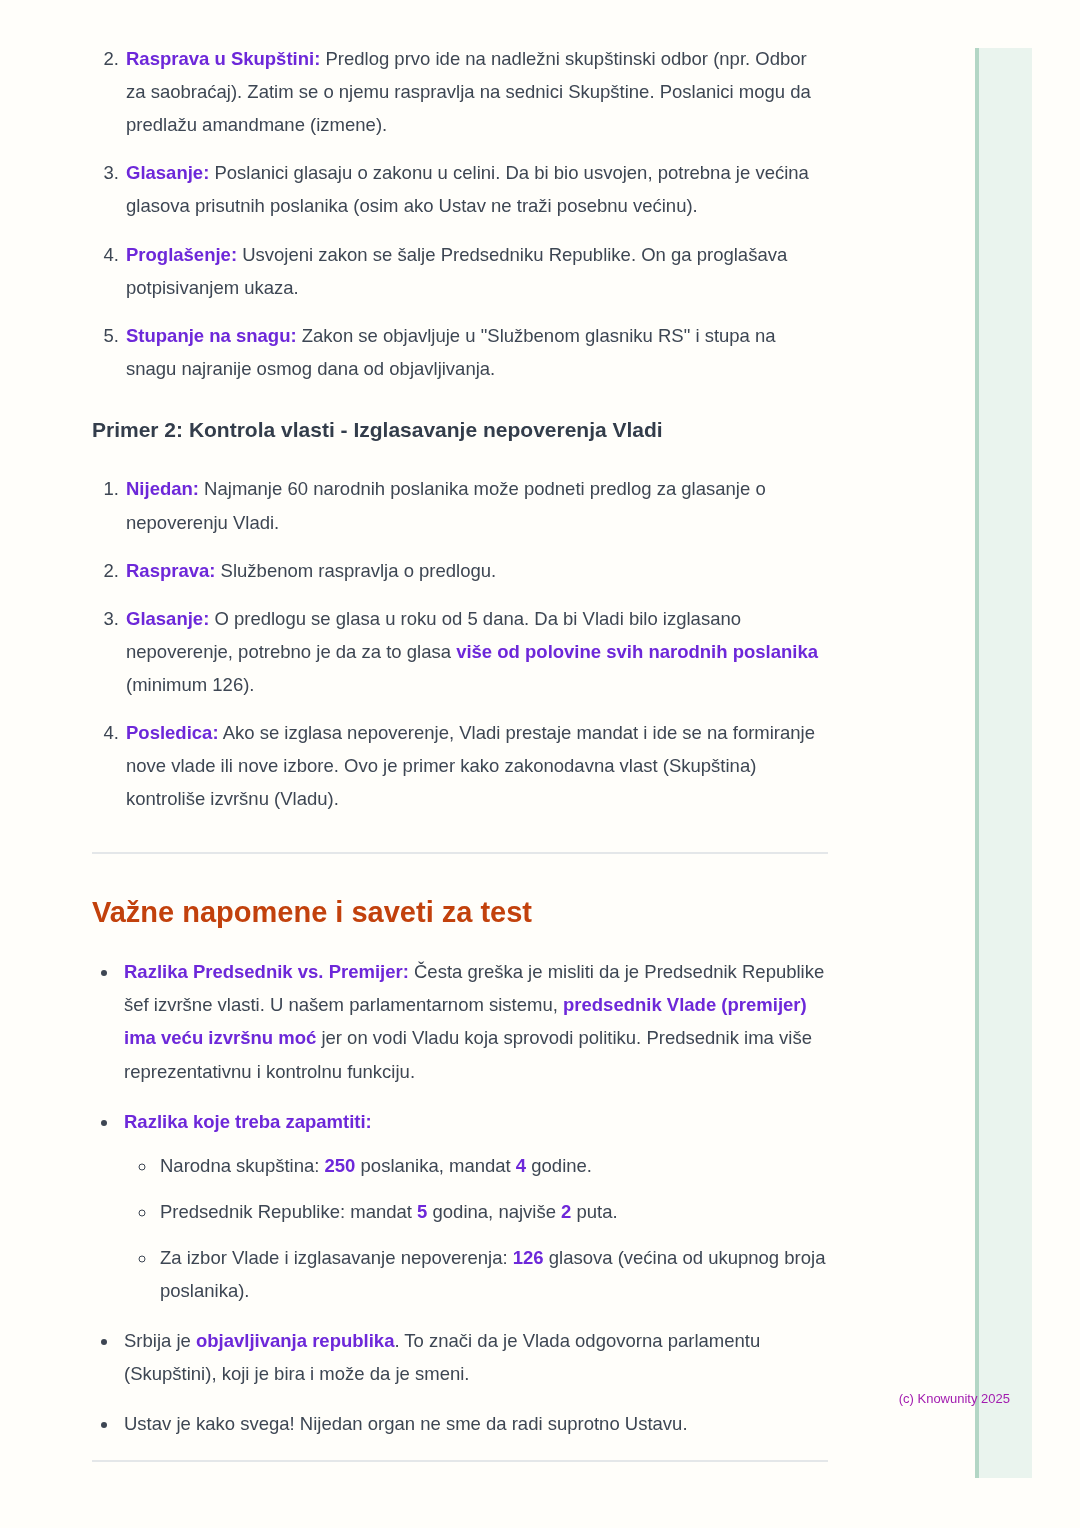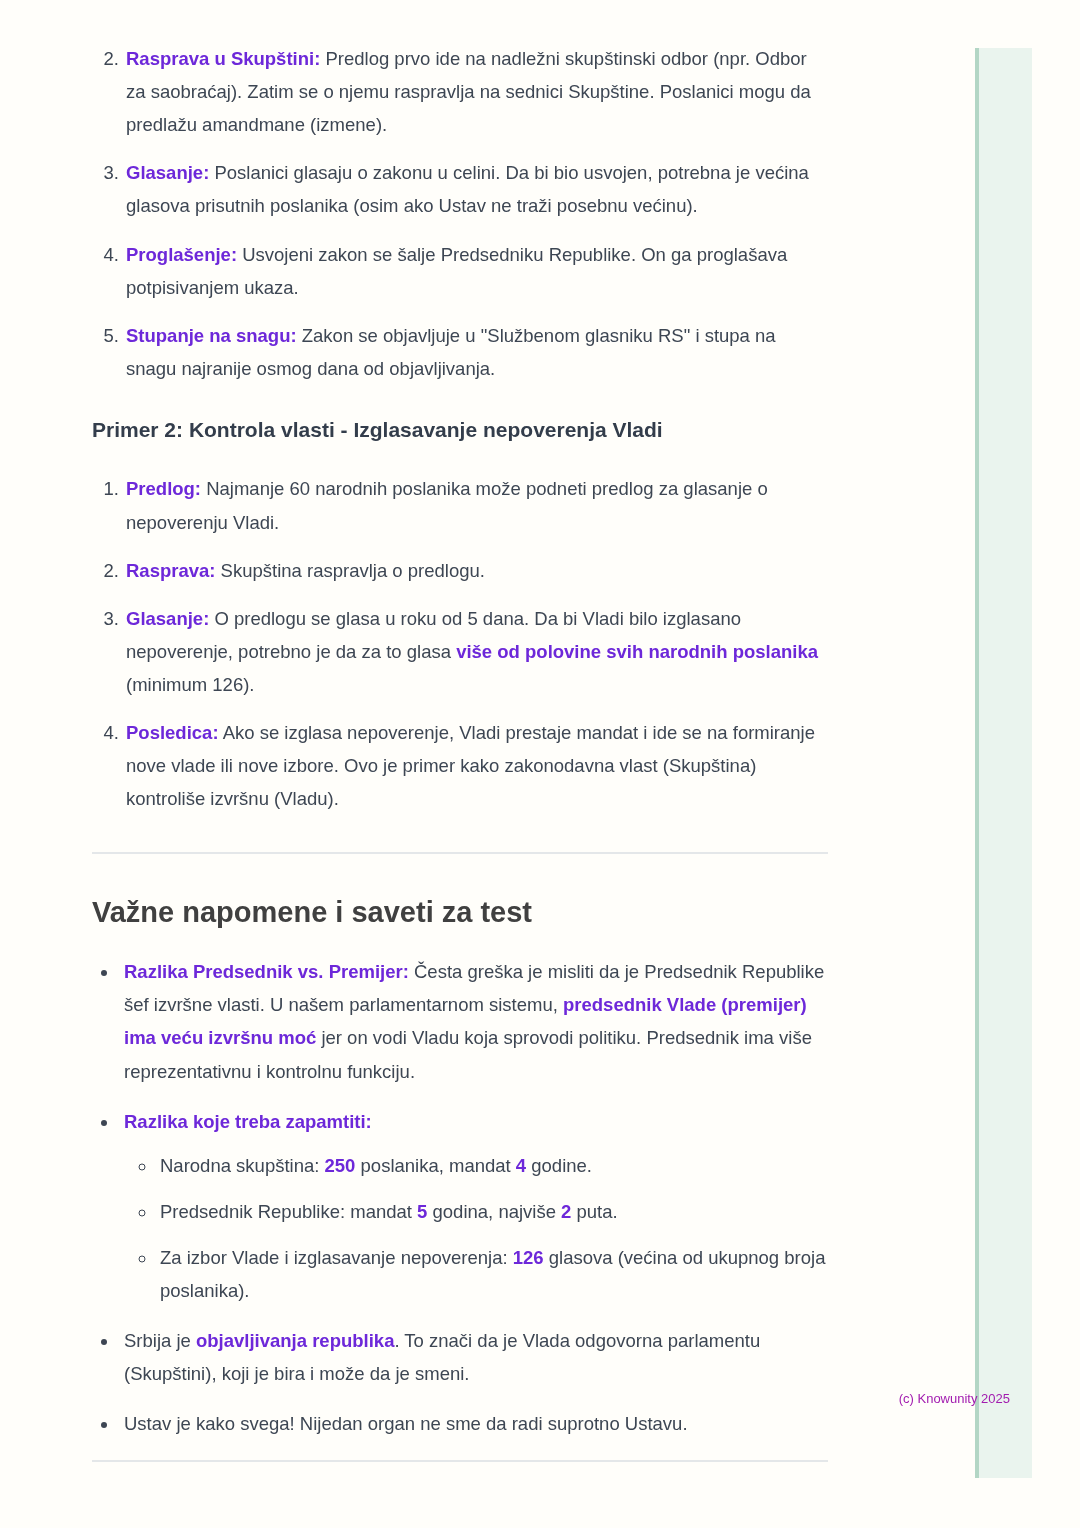--- a/index.html
+++ b/index.html
@@ -27,21 +27,21 @@
   .bold-heading {
     font-weight: 700; color: #333d4b;
     font-size: 21px; line-height: 1.5;
     margin: 29px 0 27px 0;
   }
   .divider {
     border: none; border-top: 2px solid #e4e7e9;
     margin: 37px 0 0 0; width: 736px;
   }
   .section-title {
-    color: #404040;
+    color: #c2410c;
     font-size: 29px; font-weight: 600;
     margin: 41px 0 25px 0;
     line-height: 1.2;
   }
   .notes {
     margin: 0; padding: 0 0 0 27px;
     font-size: 18.5px; line-height: 1.79;
     list-style: disc;
   }
   .notes > li { margin-bottom: 17px; padding-left: 5px; }
@@ -80,22 +80,22 @@
   <ol class="steps" start="2">
       <li><strong>Rasprava u Skupštini:</strong><span> Predlog prvo ide na nadležni skupštinski odbor (npr. Odbor za saobraćaj). Zatim se o njemu raspravlja na sednici Skupštine. Poslanici mogu da predlažu amandmane (izmene).</span></li>
       <li><strong>Glasanje:</strong><span> Poslanici glasaju o zakonu u celini. Da bi bio usvojen, potrebna je većina glasova prisutnih poslanika (osim ako Ustav ne traži posebnu većinu).</span></li>
       <li><strong>Proglašenje:</strong><span> Usvojeni zakon se šalje Predsedniku Republike. On ga proglašava potpisivanjem ukaza.</span></li>
       <li><strong>Stupanje na snagu:</strong><span> Zakon se objavljuje u "Službenom glasniku RS" i stupa na snagu najranije osmog dana od objavljivanja.</span></li>
     </ol>
 
   <div class="bold-heading">Primer 2: Kontrola vlasti - Izglasavanje nepoverenja Vladi</div>
 
   <ol class="steps" start="1">
-      <li><strong>Predlog:</strong><span> Najmanje 60 narodnih poslanika može podneti predlog za glasanje o nepoverenju Vladi.</span></li>
-      <li><strong>Rasprava:</strong><span> Skupština raspravlja o predlogu.</span></li>
+      <li><strong>Nijedan:</strong><span> Najmanje 60 narodnih poslanika može podneti predlog za glasanje o nepoverenju Vladi.</span></li>
+      <li><strong>Rasprava:</strong><span> Službenom raspravlja o predlogu.</span></li>
       <li><strong>Glasanje:</strong><span> O predlogu se glasa u roku od 5 dana. Da bi Vladi bilo izglasano nepoverenje, potrebno je da za to glasa </span><strong>više od polovine svih narodnih poslanika</strong><span> (minimum 126).</span></li>
       <li><strong>Posledica:</strong><span> Ako se izglasa nepoverenje, Vladi prestaje mandat i ide se na formiranje nove vlade ili nove izbore. Ovo je primer kako zakonodavna vlast (Skupština) kontroliše izvršnu (Vladu).</span></li>
     </ol>
 
   <hr class="divider">
 
   <h2 class="section-title">Važne napomene i saveti za test</h2>
 
   <ul class="notes">
       <li><strong>Razlika Predsednik vs. Premijer:</strong><span> Česta greška je misliti da je Predsednik Republike šef izvršne vlasti. U našem parlamentarnom sistemu, </span><strong>predsednik Vlade (premijer) ima veću izvršnu moć</strong><span> jer on vodi Vladu koja sprovodi politiku. Predsednik ima više reprezentativnu i kontrolnu funkciju.</span></li>

